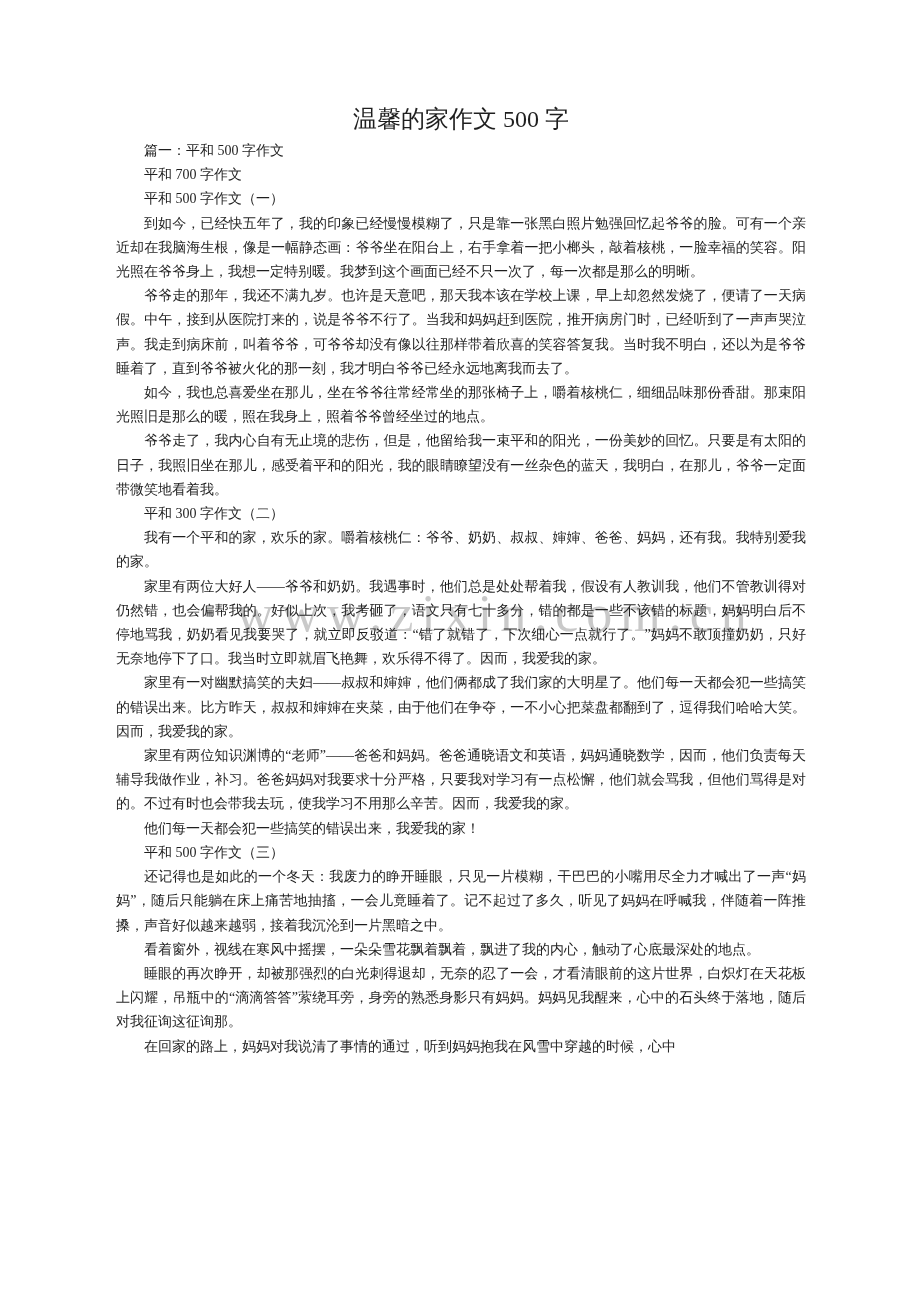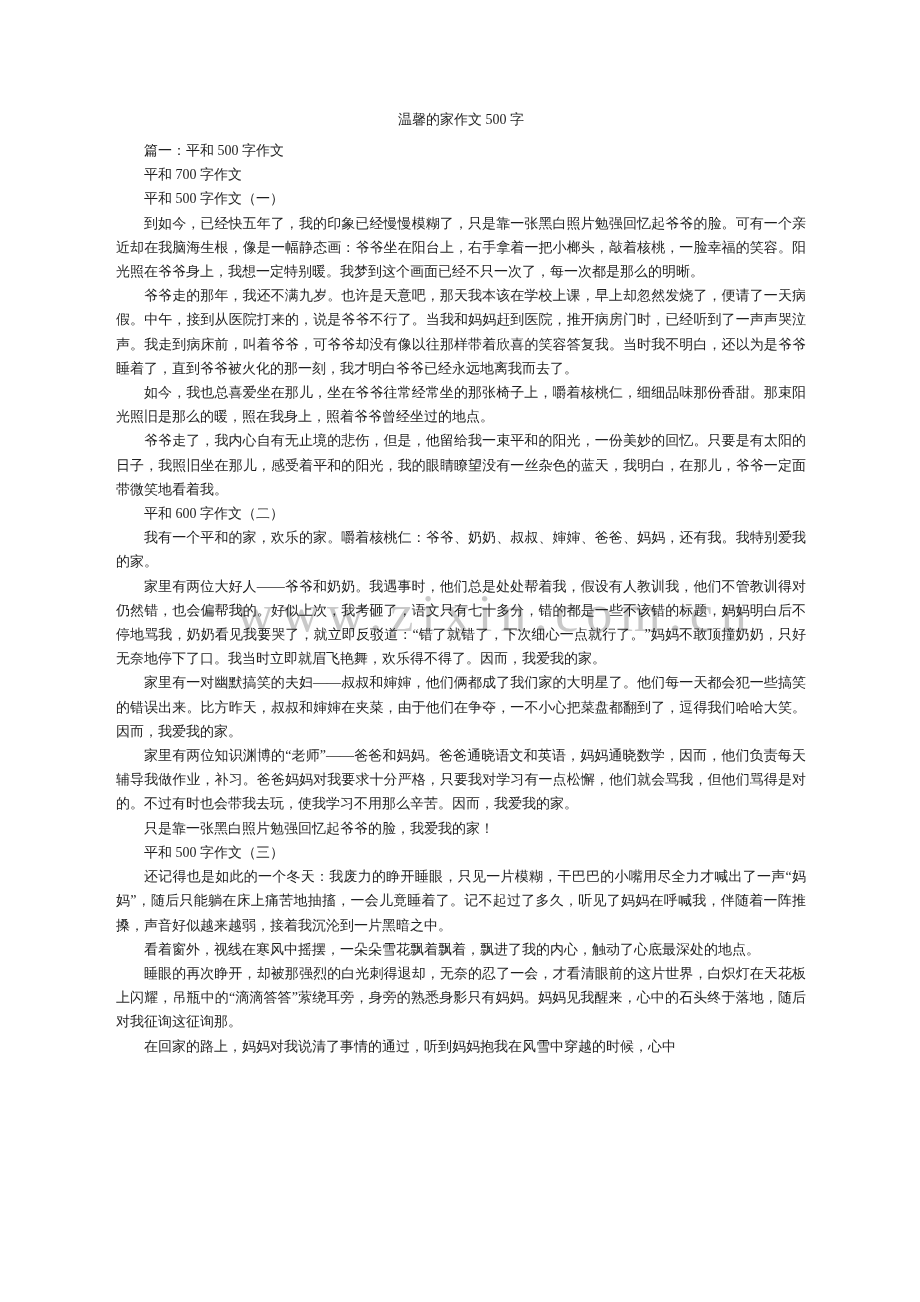--- a/index.html
+++ b/index.html
@@ -28,21 +28,21 @@
     position: absolute;
     left: 116px;
     top: 106px;
     width: 690px;
     z-index: 1;
     color: #1f1f1f;
   }
   .title {
     margin: 0 0 6px 0;
     font-weight: normal;
-    font-size: 14px;
+    font-size: 24px;
     line-height: 27px;
     text-align: center;
     color: #1f1f1f;
   }
   .block {
     margin: 0;
     font-size: 14px;
     line-height: 24.2px;
     text-indent: 2em;
     text-align: justify;
@@ -59,26 +59,26 @@
   <div class="doc">
     <h1 class="title">温馨的家作文 500 字</h1>
     <div>
         <p class="block meta-line">篇一：平和 500 字作文</p>
         <p class="block meta-line">平和 700 字作文</p>
         <p class="block section-heading">平和 500 字作文（一）</p>
         <p class="block paragraph">到如今，已经快五年了，我的印象已经慢慢模糊了，只是靠一张黑白照片勉强回忆起爷爷的脸。可有一个亲近却在我脑海生根，像是一幅静态画：爷爷坐在阳台上，右手拿着一把小榔头，敲着核桃，一脸幸福的笑容。阳光照在爷爷身上，我想一定特别暖。我梦到这个画面已经不只一次了，每一次都是那么的明晰。</p>
         <p class="block paragraph">爷爷走的那年，我还不满九岁。也许是天意吧，那天我本该在学校上课，早上却忽然发烧了，便请了一天病假。中午，接到从医院打来的，说是爷爷不行了。当我和妈妈赶到医院，推开病房门时，已经听到了一声声哭泣声。我走到病床前，叫着爷爷，可爷爷却没有像以往那样带着欣喜的笑容答复我。当时我不明白，还以为是爷爷睡着了，直到爷爷被火化的那一刻，我才明白爷爷已经永远地离我而去了。</p>
         <p class="block paragraph">如今，我也总喜爱坐在那儿，坐在爷爷往常经常坐的那张椅子上，嚼着核桃仁，细细品味那份香甜。那束阳光照旧是那么的暖，照在我身上，照着爷爷曾经坐过的地点。</p>
         <p class="block paragraph">爷爷走了，我内心自有无止境的悲伤，但是，他留给我一束平和的阳光，一份美妙的回忆。只要是有太阳的日子，我照旧坐在那儿，感受着平和的阳光，我的眼睛瞭望没有一丝杂色的蓝天，我明白，在那儿，爷爷一定面带微笑地看着我。</p>
-        <p class="block section-heading">平和 600 字作文（二）</p>
+        <p class="block section-heading">平和 300 字作文（二）</p>
         <p class="block paragraph">我有一个平和的家，欢乐的家。嚼着核桃仁：爷爷、奶奶、叔叔、婶婶、爸爸、妈妈，还有我。我特别爱我的家。</p>
         <p class="block paragraph">家里有两位大好人——爷爷和奶奶。我遇事时，他们总是处处帮着我，假设有人教训我，他们不管教训得对仍然错，也会偏帮我的。好似上次，我考砸了，语文只有七十多分，错的都是一些不该错的标题，妈妈明白后不停地骂我，奶奶看见我要哭了，就立即反驳道：“错了就错了，下次细心一点就行了。”妈妈不敢顶撞奶奶，只好无奈地停下了口。我当时立即就眉飞艳舞，欢乐得不得了。因而，我爱我的家。</p>
         <p class="block paragraph">家里有一对幽默搞笑的夫妇——叔叔和婶婶，他们俩都成了我们家的大明星了。他们每一天都会犯一些搞笑的错误出来。比方昨天，叔叔和婶婶在夹菜，由于他们在争夺，一不小心把菜盘都翻到了，逗得我们哈哈大笑。因而，我爱我的家。</p>
         <p class="block paragraph">家里有两位知识渊博的“老师”——爸爸和妈妈。爸爸通晓语文和英语，妈妈通晓数学，因而，他们负责每天辅导我做作业，补习。爸爸妈妈对我要求十分严格，只要我对学习有一点松懈，他们就会骂我，但他们骂得是对的。不过有时也会带我去玩，使我学习不用那么辛苦。因而，我爱我的家。</p>
-        <p class="block paragraph">只是靠一张黑白照片勉强回忆起爷爷的脸，我爱我的家！</p>
+        <p class="block paragraph">他们每一天都会犯一些搞笑的错误出来，我爱我的家！</p>
         <p class="block section-heading">平和 500 字作文（三）</p>
         <p class="block paragraph">还记得也是如此的一个冬天：我废力的睁开睡眼，只见一片模糊，干巴巴的小嘴用尽全力才喊出了一声“妈妈”，随后只能躺在床上痛苦地抽搐，一会儿竟睡着了。记不起过了多久，听见了妈妈在呼喊我，伴随着一阵推搡，声音好似越来越弱，接着我沉沦到一片黑暗之中。</p>
         <p class="block paragraph">看着窗外，视线在寒风中摇摆，一朵朵雪花飘着飘着，飘进了我的内心，触动了心底最深处的地点。</p>
         <p class="block paragraph">睡眼的再次睁开，却被那强烈的白光刺得退却，无奈的忍了一会，才看清眼前的这片世界，白炽灯在天花板上闪耀，吊瓶中的“滴滴答答”萦绕耳旁，身旁的熟悉身影只有妈妈。妈妈见我醒来，心中的石头终于落地，随后对我征询这征询那。</p>
         <p class="block paragraph">在回家的路上，妈妈对我说清了事情的通过，听到妈妈抱我在风雪中穿越的时候，心中</p>
       </div>
   </div>
 </div>
 
 </body></html>

